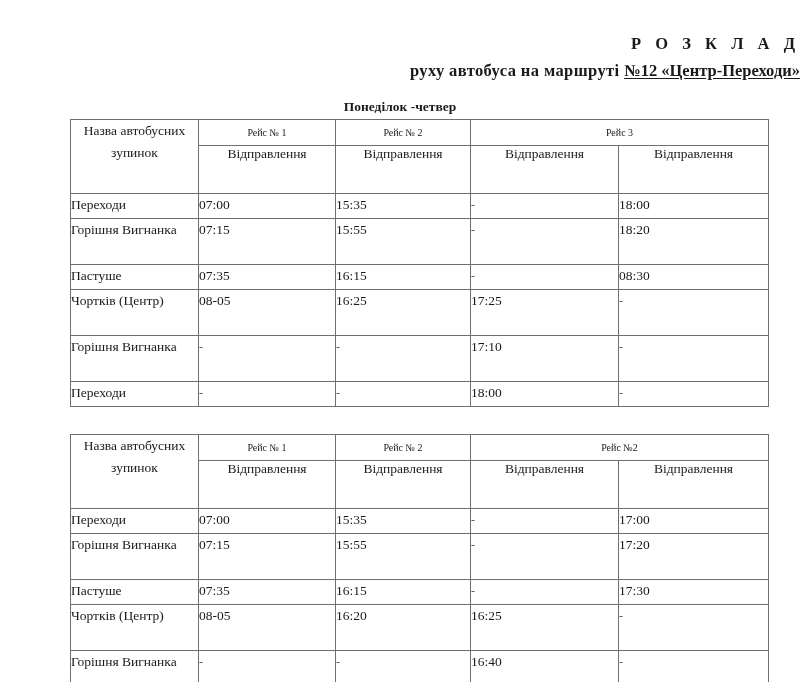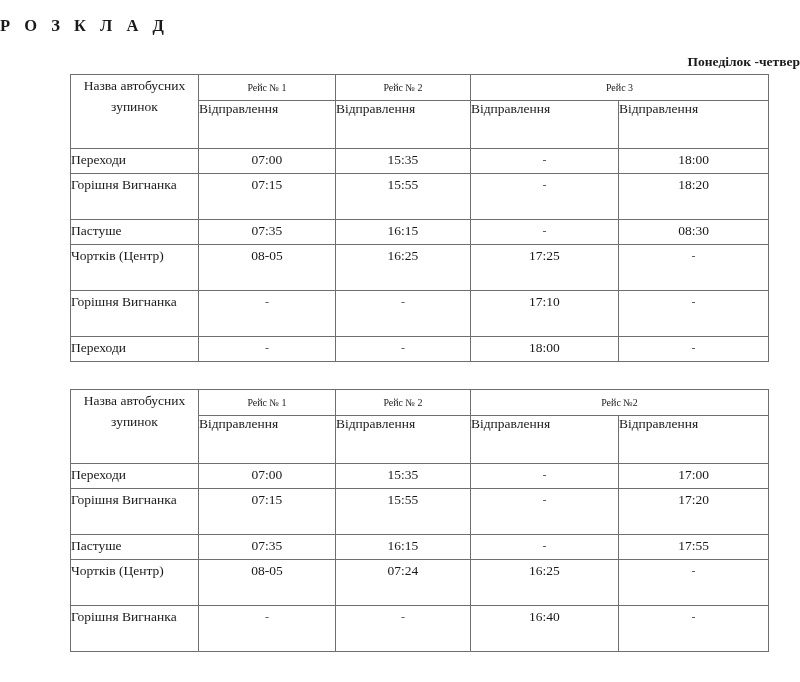--- a/index.html
+++ b/index.html
@@ -17,22 +17,22 @@
   }
   .page {
     position: relative;
     width: 800px;
     height: 682px;
     box-sizing: border-box;
   }
 
   
   .title-block {
-    padding-top: 16px;
-    text-align: left;
+    padding-top: 34px;
+    text-align: right;
   }
   .title-main {
     font-size: 16.5px;
     font-weight: bold;
     letter-spacing: 5px;
     line-height: 1.2;
   }
   .title-sub {
     margin-top: 7px;
     font-size: 16.5px;
@@ -49,21 +49,21 @@
   }
 
   
   .section {
     margin-top: 18px;
   }
   .section.second {
     margin-top: 27px;
   }
   .caption {
-    text-align: right;
+    text-align: center;
     font-size: 13.5px;
     font-weight: bold;
     padding-bottom: 4px;
   }
 
   
   table.schedule {
     border-collapse: collapse;
     table-layout: fixed;
     width: 698px;
@@ -85,21 +85,21 @@
   col.c-r3b   { width: 150px; }
 
   
   th.trip {
     text-align: center;
     height: 25px;
     line-height: 25px;
     font-size: 10px;
   }
   th.dep {
-    text-align: left;
+    text-align: center;
     height: 48px;
     font-size: 13.5px;
     padding-top: 5px;
     box-sizing: border-box;
   }
   th.stop-head {
     text-align: center;
     font-size: 13.5px;
     line-height: 1.58;
     padding-top: 3px;
@@ -108,40 +108,42 @@
 
   
   td.stop {
     text-align: left;
     padding-left: 8px;
     line-height: 1.58;
     padding-top: 2px;
     padding-bottom: 2px;
   }
   td.val {
-    text-align: center;
     padding-top: 2px;
     line-height: 1.58;
   }
   tr.r-single td { height: 24px; font-family: Liberation Serif, serif; }
   tr.r-double td { height: 45px; }
 
   .bold { font-weight: bold; }
   .dash {
     color: #555;
     font-size: 12px;
   }
 </style>
 </head>
 <body>
 
 <div class="page">
 
   <div class="title-block">
     <div class="title-main">Р О З К Л А Д</div>
+    <div class="title-sub">
+      <span class="spaced">руху автобуса  на  маршруті </span><span class="route">№12 «Центр-Переходи»</span>
+    </div>
   </div>
 
   <div class="section">
     <div class="caption">Понеділок -четвер</div>
     <table class="schedule">
       <colgroup>
         <col class="c-stop">
           <col class="c-r1">
           <col class="c-r2">
           <col class="c-r3a">
@@ -244,26 +246,26 @@
             <td class="val">07:15</td>
             <td class="val">15:55</td>
             <td class="val"><span class="dash">-</span></td>
             <td class="val">17:20</td>
           </tr>
           <tr class="r-single">
             <td class="stop">Пастуше</td>
             <td class="val">07:35</td>
             <td class="val">16:15</td>
             <td class="val"><span class="dash">-</span></td>
-            <td class="val">17:55</td>
+            <td class="val">17:30</td>
           </tr>
           <tr class="r-double">
             <td class="stop bold">Чортків (Центр)</td>
             <td class="val bold">08-05</td>
-            <td class="val bold">07:24</td>
+            <td class="val bold">16:20</td>
             <td class="val bold">16:25</td>
             <td class="val bold"><span class="dash">-</span></td>
           </tr>
           <tr class="r-double">
             <td class="stop">Горішня Вигнанка</td>
             <td class="val"><span class="dash">-</span></td>
             <td class="val"><span class="dash">-</span></td>
             <td class="val">16:40</td>
             <td class="val"><span class="dash">-</span></td>
           </tr>

